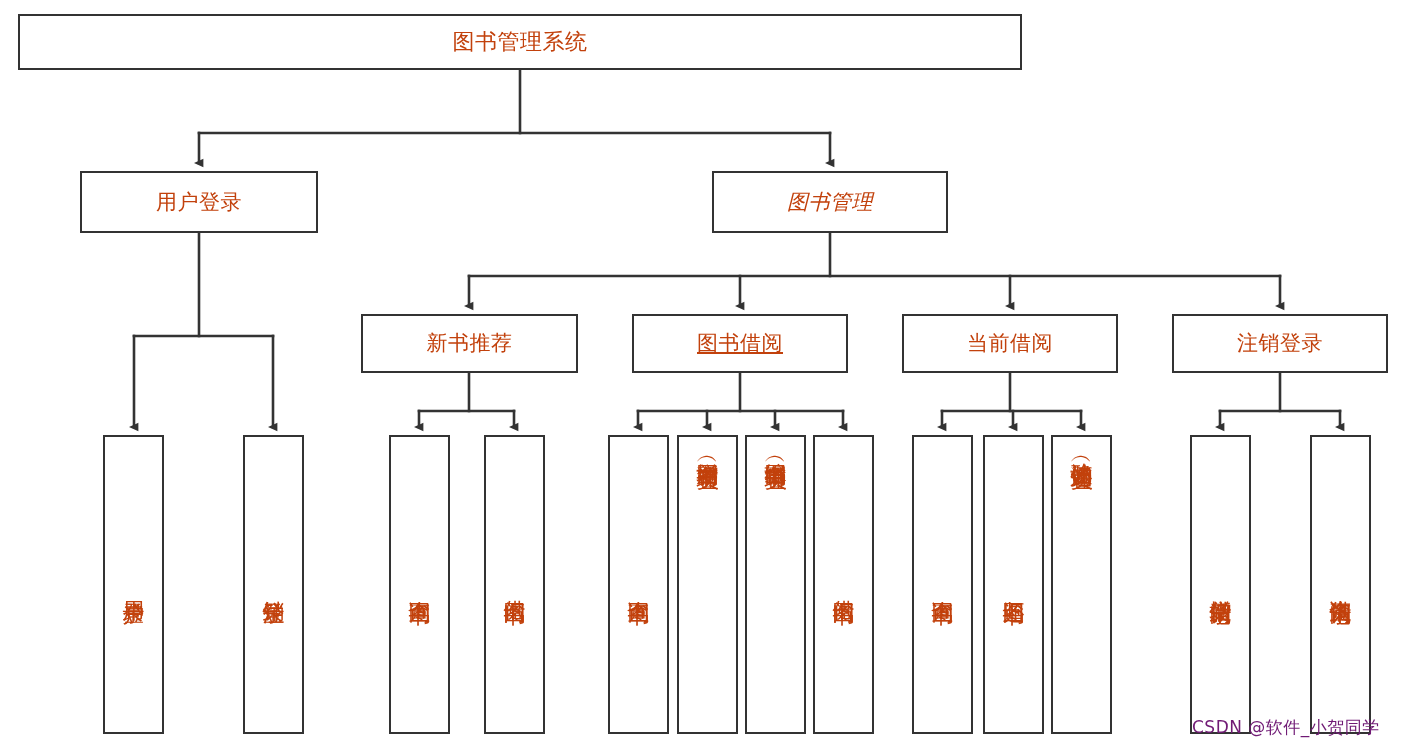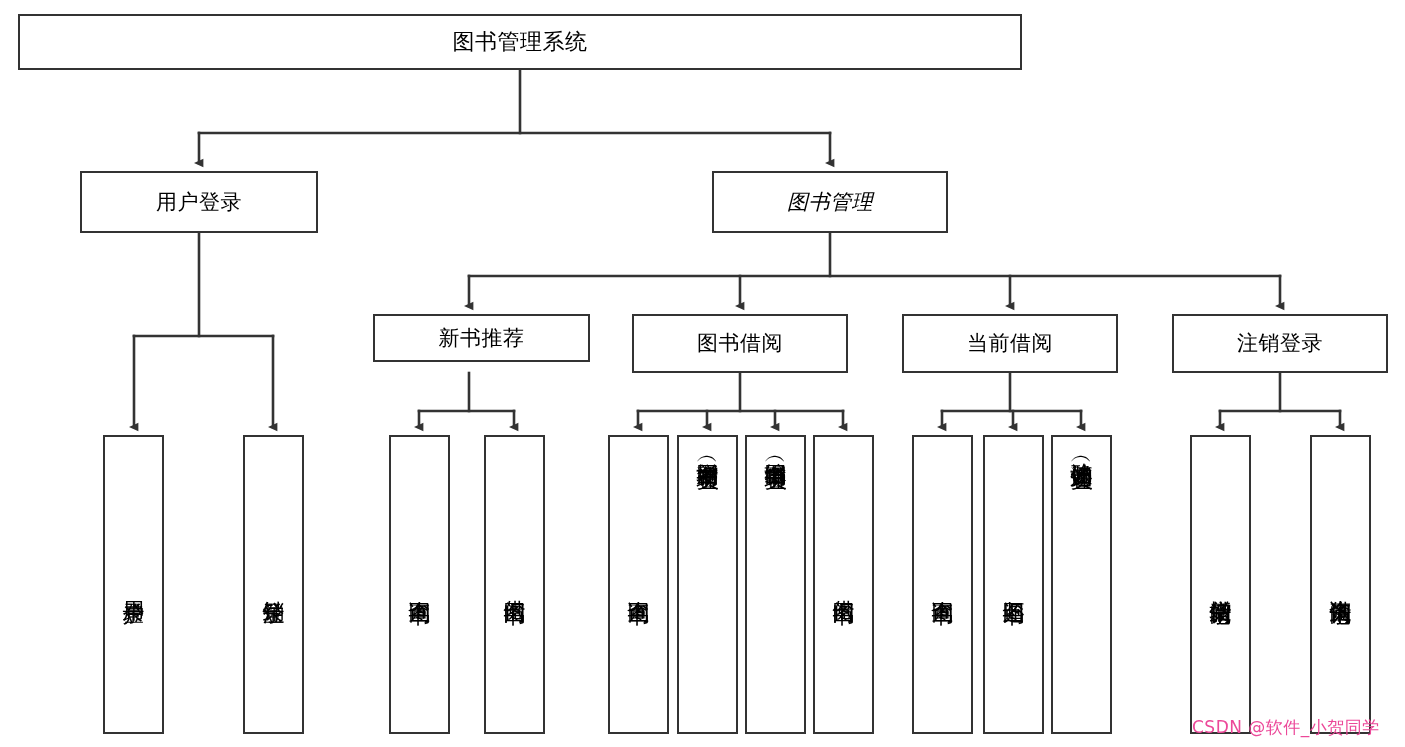--- a/index.html
+++ b/index.html
@@ -26,21 +26,21 @@
     pointer-events: none;
   }
   .node {
     position: absolute;
     box-sizing: border-box;
     border: 2.5px solid #333333;
     background: #ffffff;
     display: flex;
     align-items: center;
     justify-content: center;
-    color: #000000;
+    color: #c2410c;
   }
   .node .label {
     display: block;
     text-align: center;
     line-height: 1.28;
     letter-spacing: 0.5px;
   }
   .node.horiz .label {
     writing-mode: horizontal-tb;
     font-size: 21px;
@@ -58,21 +58,21 @@
     letter-spacing: 1px;
     white-space: nowrap;
   }
   .node.vert.pad-mid {
     align-items: center;
     padding-top: 0;
   }
   #root-node .label { font-size: 22px; }
   .watermark {
     position: absolute;
-    color: #ec4899;
+    color: #701a75;
     font-size: 17px;
     letter-spacing: 0.5px;
     white-space: nowrap;
     user-select: none;
     text-align: right;
   }
 </style>
 </head>
 <body>
 
@@ -135,24 +135,24 @@
     <span class="label">图书管理系统</span>
   </div>
 
   <div class="node horiz" style="left:80px; top:171px; width:238px; height:62px;">
     <span class="label">用户登录</span>
   </div>
   <div class="node horiz" style="left:712px; top:171px; width:236px; height:62px;font-style:italic;">
     <span class="label">图书管理</span>
   </div>
 
-  <div class="node horiz" style="left:361px; top:314px; width:217px; height:48px;margin-left:12px;">
+  <div class="node horiz" style="left:361px; top:314px; width:217px; height:59px;">
     <span class="label">新书推荐</span>
   </div>
-  <div class="node horiz" style="left:632px; top:314px; width:216px; height:59px;">
+  <div class="node horiz" style="left:632px; top:314px; width:216px; height:59px;text-decoration:underline;">
     <span class="label">图书借阅</span>
   </div>
   <div class="node horiz" style="left:902px; top:314px; width:216px; height:59px;">
     <span class="label">当前借阅</span>
   </div>
   <div class="node horiz" style="left:1172px; top:314px; width:216px; height:59px;">
     <span class="label">注销登录</span>
   </div>
 
   <div class="node vert pad-mid" style="left:103px; top:435px; width:61px; height:299px;">

